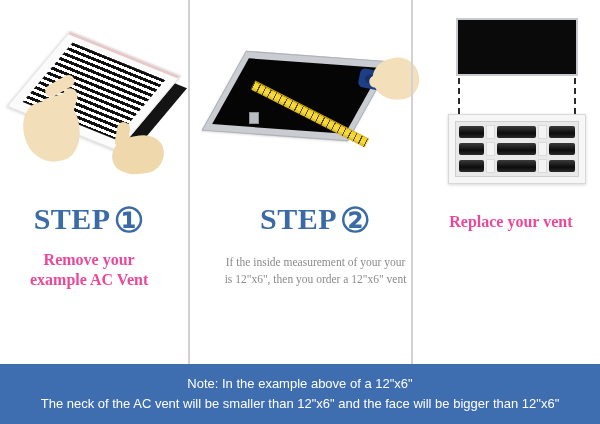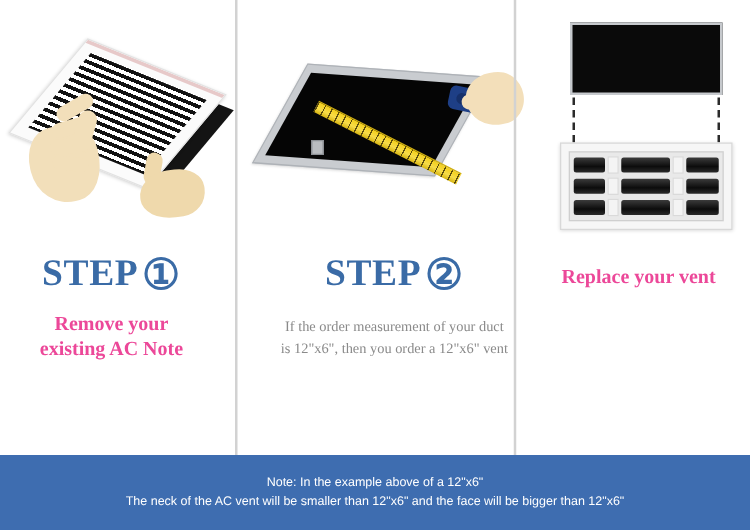--- a/index.html
+++ b/index.html
@@ -320,21 +320,21 @@
     top: 364px;
     width: 600px;
     height: 60px;
     background: #3e6db0;
     color: #ffffff;
     display: flex;
     flex-direction: column;
     align-items: center;
     justify-content: center;
     text-align: center;
-    font-size: 10px;
+    font-size: 13px;
     line-height: 1.55;
   }
 </style>
 </head>
 <body>
 
 <div class="panels">
 
   <div class="panel panel-1">
     <div class="art">
@@ -352,21 +352,21 @@
         <div class="thumb-main"></div>
         <div class="thumb-second"></div>
         <div class="hand-second"></div>
       </div>
     </div>
     <div class="step-head">
       <span>STEP</span><span class="step-num">①</span>
     </div>
     <div class="step-title">
       <div>Remove your</div>
-      <div>existing AC Note</div>
+      <div>example AC Vent</div>
     </div>
   </div>
 
   <div class="panel panel-2">
     <div class="art">
       <div class="duct-scene">
         <div class="duct-frame">
           <div class="duct-hole"></div>
         </div>
         <div class="tape-hook"></div>
@@ -375,21 +375,21 @@
         </div>
         <div class="tape-case"></div>
         <div class="hand-tape-thumb"></div>
         <div class="hand-tape"></div>
       </div>
     </div>
     <div class="step-head">
       <span>STEP</span><span class="step-num">②</span>
     </div>
     <div class="step-sub">
-      <div>If the order measurement of your duct</div>
+      <div>If the inside measurement of your your</div>
       <div>is 12"x6", then you order a 12"x6" vent</div>
     </div>
   </div>
 
   <div class="panel panel-3">
     <div class="art">
       <div class="replace-scene">
         <div class="duct-top"></div>
         <div class="guide guide-l"></div>
         <div class="guide guide-r"></div>

